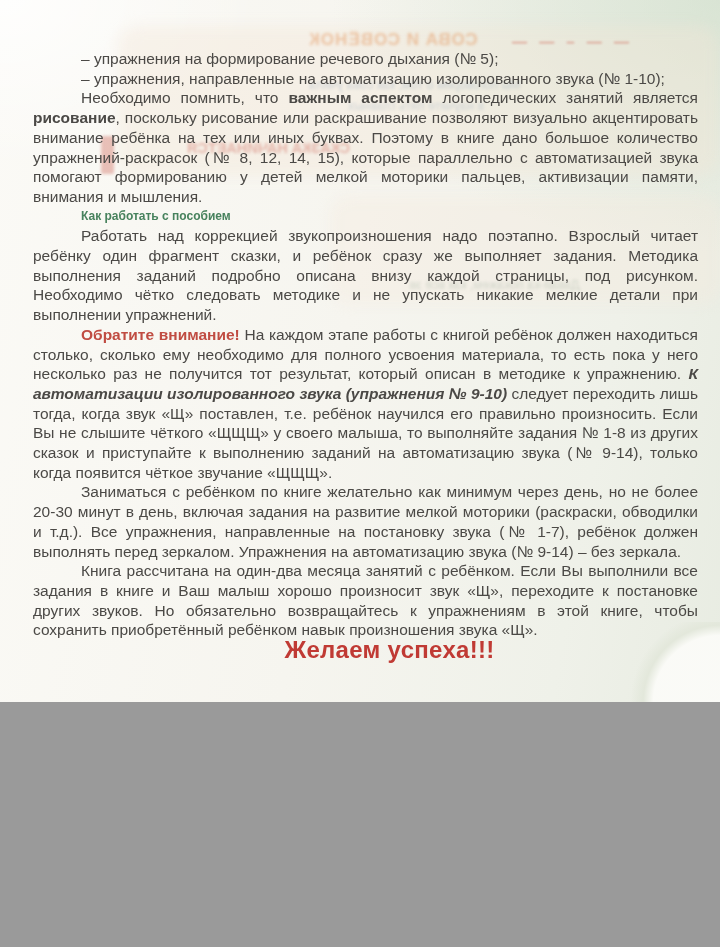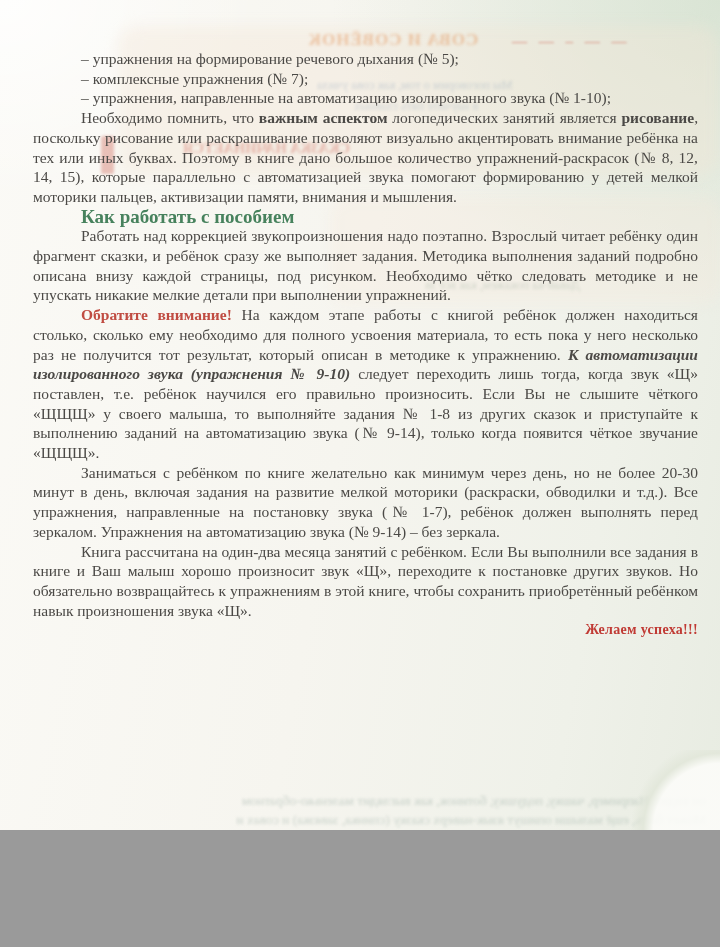--- a/index.html
+++ b/index.html
@@ -1,23 +1,23 @@
 <!DOCTYPE html>
 <html><head>
 <meta charset="utf-8">
 <style>
   html,body{margin:0;padding:0;}
   body{width:720px;height:947px;overflow:hidden;background:#9a9a9a;}
   .page{
-    position:relative;width:720px;height:830px;overflow:hidden;
+    position:relative;width:720px;height:702px;overflow:hidden;
     background:
       radial-gradient(120% 80% at 100% 0%, rgba(200,218,196,0.55) 0%, rgba(200,218,196,0) 45%),
       radial-gradient(90% 60% at 0% 0%, rgba(255,255,255,0.8) 0%, rgba(255,255,255,0) 40%),
       linear-gradient(100deg,#fbfaf6 0%,#f6f5ef 48%,#eff1e9 80%,#e8ece2 100%);
-    font-family:Liberation Serif, serif;
+    font-family:Liberation Sans, sans-serif;
     color:#4b4946;
   }
   
   .bleed-layer{position:absolute;inset:0;pointer-events:none;}
   .bleed-band{position:absolute;border-radius:20px;filter:blur(7px);}
   .band-top{left:118px;top:26px;width:600px;height:150px;background:rgba(242,228,212,0.38);}
   .band-mid{left:330px;top:196px;width:392px;height:108px;background:rgba(244,232,218,0.30);}
   .bleed-text{position:absolute;white-space:nowrap;filter:blur(1.4px);transform:scaleX(-1);}
   .bt-title{left:278px;top:30px;width:230px;text-align:center;font-size:17px;font-weight:bold;
             letter-spacing:1px;color:rgba(230,158,106,0.55);}
@@ -45,23 +45,23 @@
     background:radial-gradient(circle at 100% 100%, #fcfcf9 52%, #e2e7da 60%, rgba(230,235,225,0) 70%);
     opacity:.9;}
   
   .content{
     position:absolute;left:33px;right:22px;top:49px;
     font-size:15.5px;line-height:19.7px;text-align:justify;
   }
   .content p{margin:0;text-indent:48px;}
   .b{font-weight:bold;}
   .bi{font-weight:bold;font-style:italic;}
-  .section-heading{font-weight:bold;font-size:19px;color:#47825d;margin:9px 0 2px;text-indent:48px;}
+  .section-heading{font-weight:bold;font-size:12px;color:#47825d;margin:9px 0 2px;text-indent:48px;}
   .attention-lead{font-weight:bold;color:#c04c42;}
-  .closing{color:#c03a34;font-weight:bold;font-size:14px;text-align:right;text-indent:0;
+  .closing{color:#c03a34;font-weight:bold;font-size:24px;text-align:center;text-indent:0;
            margin-top:15px;letter-spacing:.3px;}
   .patience{margin-top:0;}
 </style>
 </head>
 <body>
 
 <div class="page">
 
   <div class="bleed-layer">
     <div class="bleed-band band-top"></div>
@@ -81,21 +81,20 @@
       <div class="wave w1"></div>
       <div class="wave w2"></div>
       <div class="wave w3"></div>
       <span class="glyph">2</span>
     </div>
     <div class="corner-curl"></div>
   </div>
 
   <div class="content">
     <p>– упражнения на формирование речевого дыхания (№ 5);</p>
-    <p>– комплексные упражнения (№ 7);</p>
     <p>– упражнения, направленные на автоматизацию изолированного звука (№ 1-10);</p>
 
     <p><span>Необходимо помнить, что </span><span class="b">важным аспектом</span><span> логопедических занятий является </span><span class="b">рисование</span><span>, поскольку рисование или раскрашивание позволяют визуально акцентировать внимание ребёнка на тех или иных буквах. Поэтому в книге дано большое количество упражнений-раскрасок (№ 8, 12, 14, 15), которые параллельно с автоматизацией звука помогают формированию у детей мелкой моторики пальцев, активизации памяти, внимания и мышления.</span></p>
 
     <p class="section-heading">Как работать с пособием</p>
 
     <p>Работать над коррекцией звукопроизношения надо поэтапно. Взрослый читает ребёнку один фрагмент сказки, и ребёнок сразу же выполняет задания. Методика выполнения заданий подробно описана внизу каждой страницы, под рисунком. Необходимо чётко следовать методике и не упускать никакие мелкие детали при выполнении упражнений.</p>
 
     <p><span class="attention-lead">Обратите внимание!</span><span> На каждом этапе работы с книгой ребёнок должен находиться столько, сколько ему необходимо для полного усвоения материала, то есть пока у него несколько раз не получится тот результат, который описан в методике к упражнению. </span><span class="bi">К автоматизации изолированного звука (упражнения № 9-10)</span><span> следует переходить лишь тогда, когда звук «Щ» поставлен, т.е. ребёнок научился его правильно произносить. Если Вы не слышите чёткого «ЩЩЩ» у своего малыша, то выполняйте задания № 1-8 из других сказок и приступайте к выполнению заданий на автоматизацию звука (№ 9-14), только когда появится чёткое звучание «ЩЩЩ».</span></p>
 

